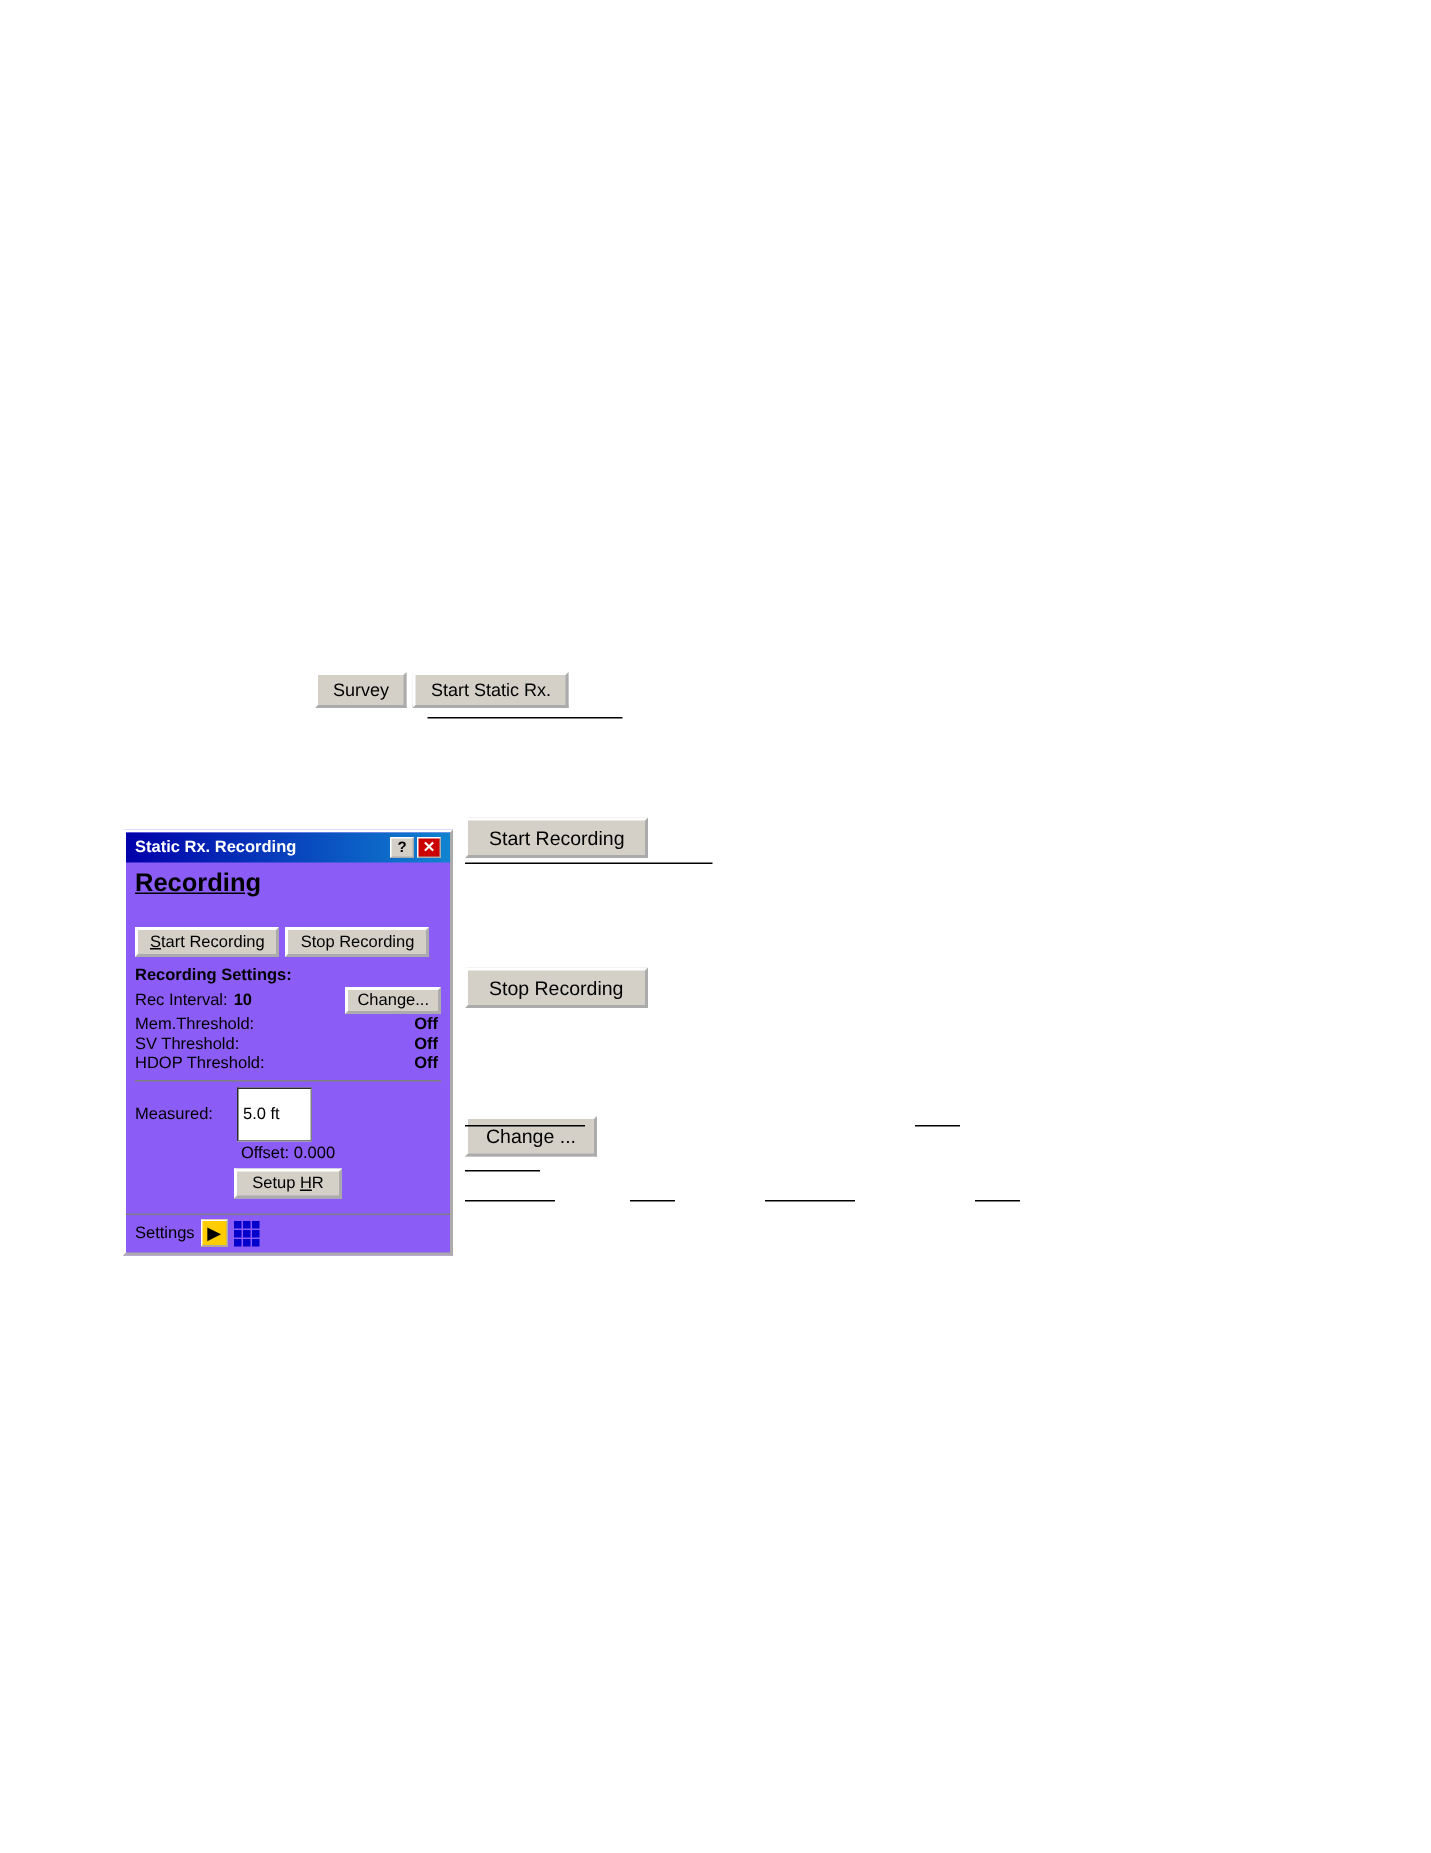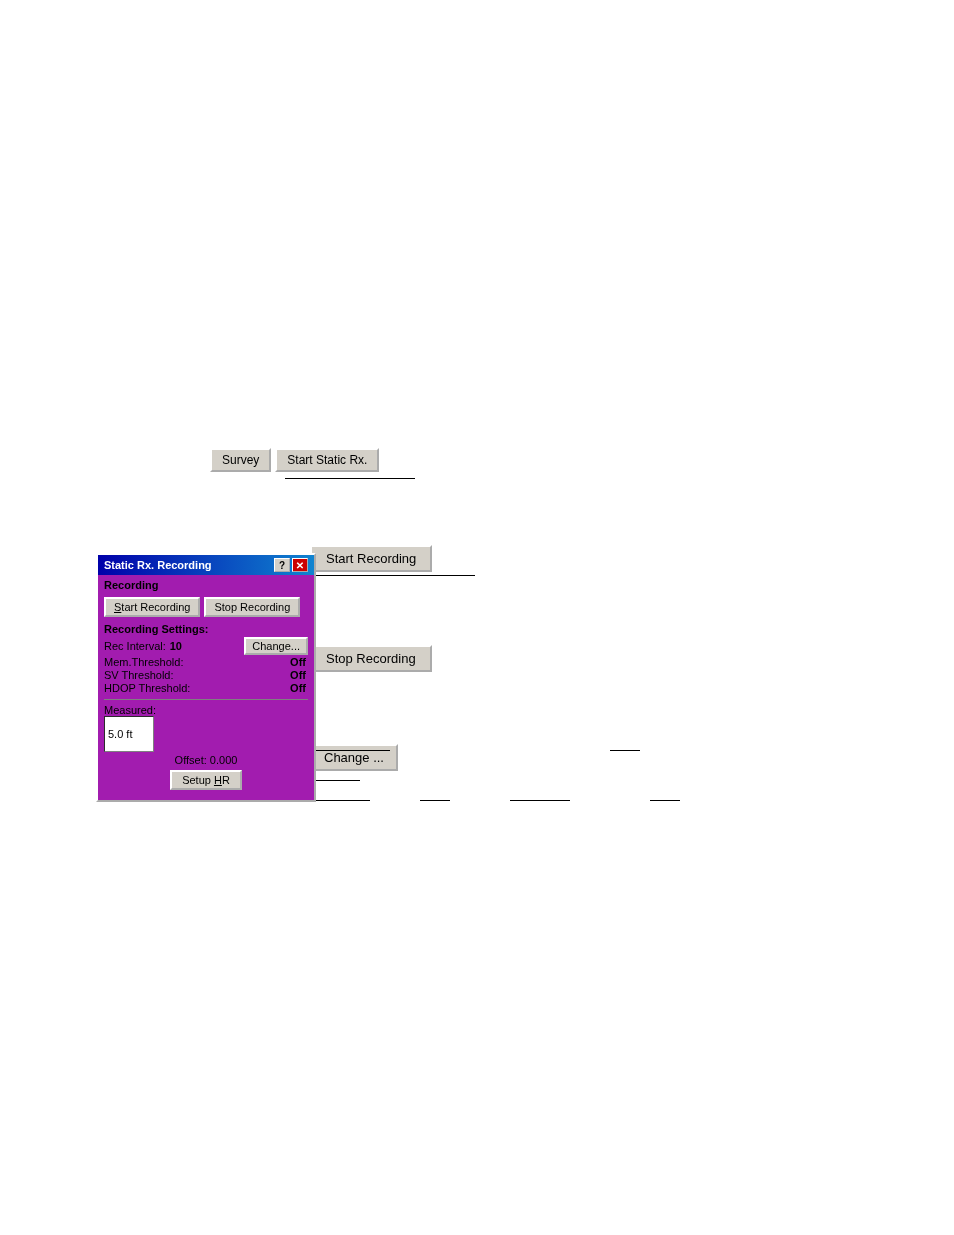--- a/index.html
+++ b/index.html
@@ -165,23 +165,23 @@
       left: 650px;
       width: 30px;
       height: 1px;
       background: #000000;
     }
 
     
     .dialog {
       position: absolute;
       top: 553px;
-      left: 96px;
+      left: 82px;
       width: 220px;
-      background: #a21caf;
+      background: #8b5cf6;
       border: 2px outset #ffffff;
       font-family: Arial, sans-serif;
       font-size: 11px;
     }
 
     .dialog-titlebar {
       background: linear-gradient(to right, #0000aa, #1084d0);
       color: #ffffff;
       padding: 3px 6px;
       display: flex;
@@ -218,23 +218,24 @@
       background: #cc0000;
       color: #ffffff;
     }
 
     .dialog-content {
       padding: 4px 6px 6px 6px;
     }
 
     .dialog-section-label {
       font-weight: bold;
-      font-size: 11px;
-      margin-bottom: 6px;
+      font-size: 17px;
+      margin-bottom: 19px;
       color: #000000;
+      text-decoration: underline;
     }
 
     .dialog-buttons-row {
       display: flex;
       gap: 4px;
       margin-bottom: 6px;
     }
 
     .dialog-btn {
       background: #d4d0c8;
@@ -303,22 +304,22 @@
     }
 
     .divider-line {
       border: none;
       border-top: 1px solid #808080;
       margin: 4px 0;
     }
 
     .measured-row {
       display: flex;
+      align-items: center;
       margin-bottom: 2px;
-      flex-direction: column;
     }
 
     .measured-label {
       font-size: 11px;
       width: 68px;
     }
 
     .measured-input {
       width: 50px;
       border: 1px inset #808080;
@@ -477,16 +478,33 @@
       </div>
 
       <div class="offset-row">Offset: 0.000</div>
 
       <button class="setup-hr-btn">
         Setup <u>H</u>R
       </button>
 
     </div>
 
+    <div class="dialog-footer">
+      <span class="settings-label">Settings</span>
+
+      <div class="settings-icon" style="background:#ffcc00; font-size:12px;">▶</div>
+
+      <div class="grid-icon">
+        <div class="grid-cell"></div>
+        <div class="grid-cell"></div>
+        <div class="grid-cell"></div>
+        <div class="grid-cell"></div>
+        <div class="grid-cell"></div>
+        <div class="grid-cell"></div>
+        <div class="grid-cell"></div>
+        <div class="grid-cell"></div>
+        <div class="grid-cell"></div>
+      </div>
+    </div>
 
   </div>
 
 </div>
 
 </body></html>

